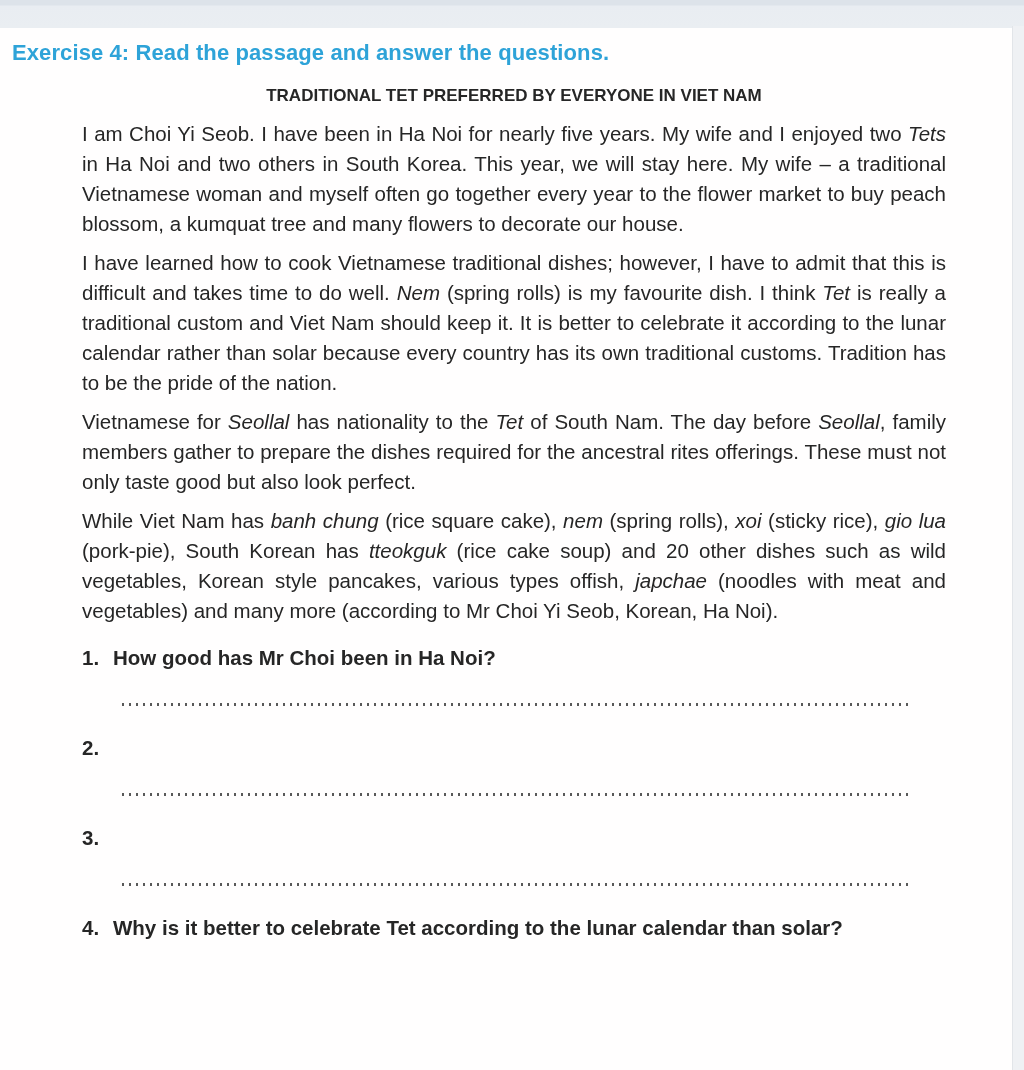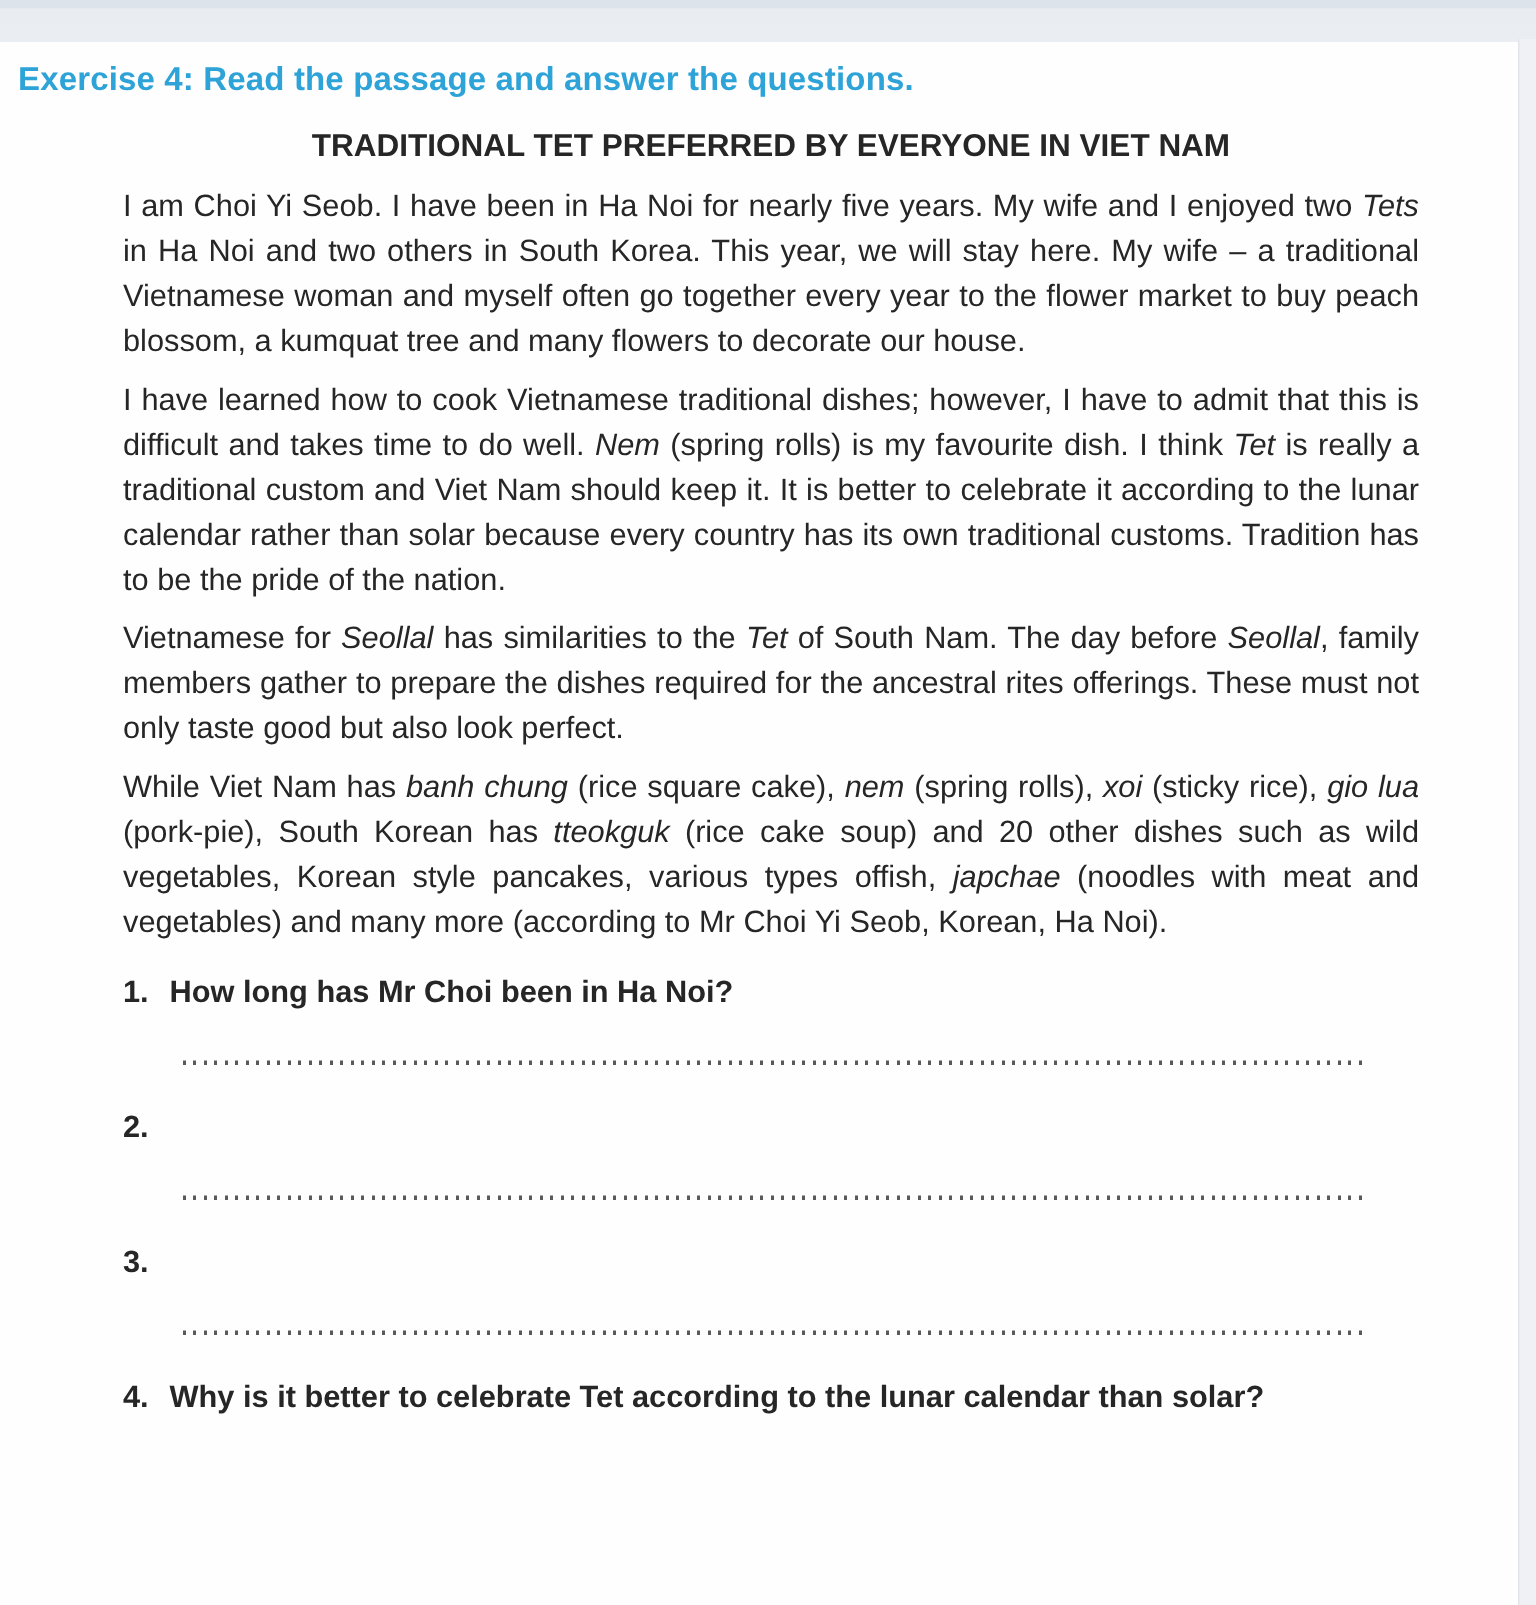--- a/index.html
+++ b/index.html
@@ -37,21 +37,21 @@
   .exercise-title {
     margin: 12px 20px 0 12px;
     font-size: 22px;
     font-weight: 700;
     color: var(--accent, #2ea3d8);
     letter-spacing: 0.1px;
   }
   .passage-title {
     margin: 20px 66px 0 82px;
     text-align: center;
-    font-size: 21px;
+    font-size: 17px;
     font-weight: 700;
     color: var(--ink, #262626);
   }
   .passage {
     margin: 13px 66px 0 82px;
   }
   .passage p {
     margin: 0 0 9px 0;
     font-size: 20.5px;
     font-weight: 400;
@@ -91,29 +91,29 @@
 <div class="right-gutter"></div>
 
 <div class="page">
   <div class="exercise-title">Exercise 4: Read the passage and answer the questions.</div>
 
   <div class="passage-title">TRADITIONAL TET PREFERRED BY EVERYONE IN VIET NAM</div>
 
   <div class="passage">
       <p><span>I am Choi Yi Seob. I have been in Ha Noi for nearly five years. My wife and I enjoyed two </span><span class="it">Tets</span><span> in Ha Noi and two others in South Korea. This year, we will stay here. My wife – a traditional Vietnamese woman and myself often go together every year to the flower market to buy peach blossom, a kumquat tree and many flowers to decorate our house.</span></p>
       <p><span>I have learned how to cook Vietnamese traditional dishes; however, I have to admit that this is difficult and takes time to do well. </span><span class="it">Nem</span><span> (spring rolls) is my favourite dish. I think </span><span class="it">Tet</span><span> is really a traditional custom and Viet Nam should keep it. It is better to celebrate it according to the lunar calendar rather than solar because every country has its own traditional customs. Tradition has to be the pride of the nation.</span></p>
-      <p><span>Vietnamese for </span><span class="it">Seollal</span><span> has similarities to the </span><span class="it">Tet</span><span> of South Nam. The day before </span><span class="it">Seollal</span><span>, family members gather to prepare the dishes required for the ancestral rites offerings. These must not only taste good but also look perfect.</span></p>
+      <p><span>Vietnamese for </span><span class="it">Seollal</span><span> has nationality to the </span><span class="it">Tet</span><span> of South Nam. The day before </span><span class="it">Seollal</span><span>, family members gather to prepare the dishes required for the ancestral rites offerings. These must not only taste good but also look perfect.</span></p>
       <p><span>While Viet Nam has </span><span class="it">banh chung</span><span> (rice square cake), </span><span class="it">nem</span><span> (spring rolls), </span><span class="it">xoi</span><span> (sticky rice), </span><span class="it">gio lua</span><span> (pork-pie), South Korean has </span><span class="it">tteokguk</span><span> (rice cake soup) and 20 other dishes such as wild vegetables, Korean style pancakes, various types offish, </span><span class="it">japchae</span><span> (noodles with meat and vegetables) and many more (according to Mr Choi Yi Seob, Korean, Ha Noi).</span></p>
     </div>
 
   <div class="questions">
       <div>
         <div class="q-row">
           <span class="q-num">1.</span>
-          <span>How long has Mr Choi been in Ha Noi?</span>
+          <span>How good has Mr Choi been in Ha Noi?</span>
         </div>
         <div class="answer-line"></div>
       </div>
       <div>
         <div class="q-row">
           <span class="q-num">2.</span>
         </div>
         <div class="answer-line"></div>
       </div>
       <div>

